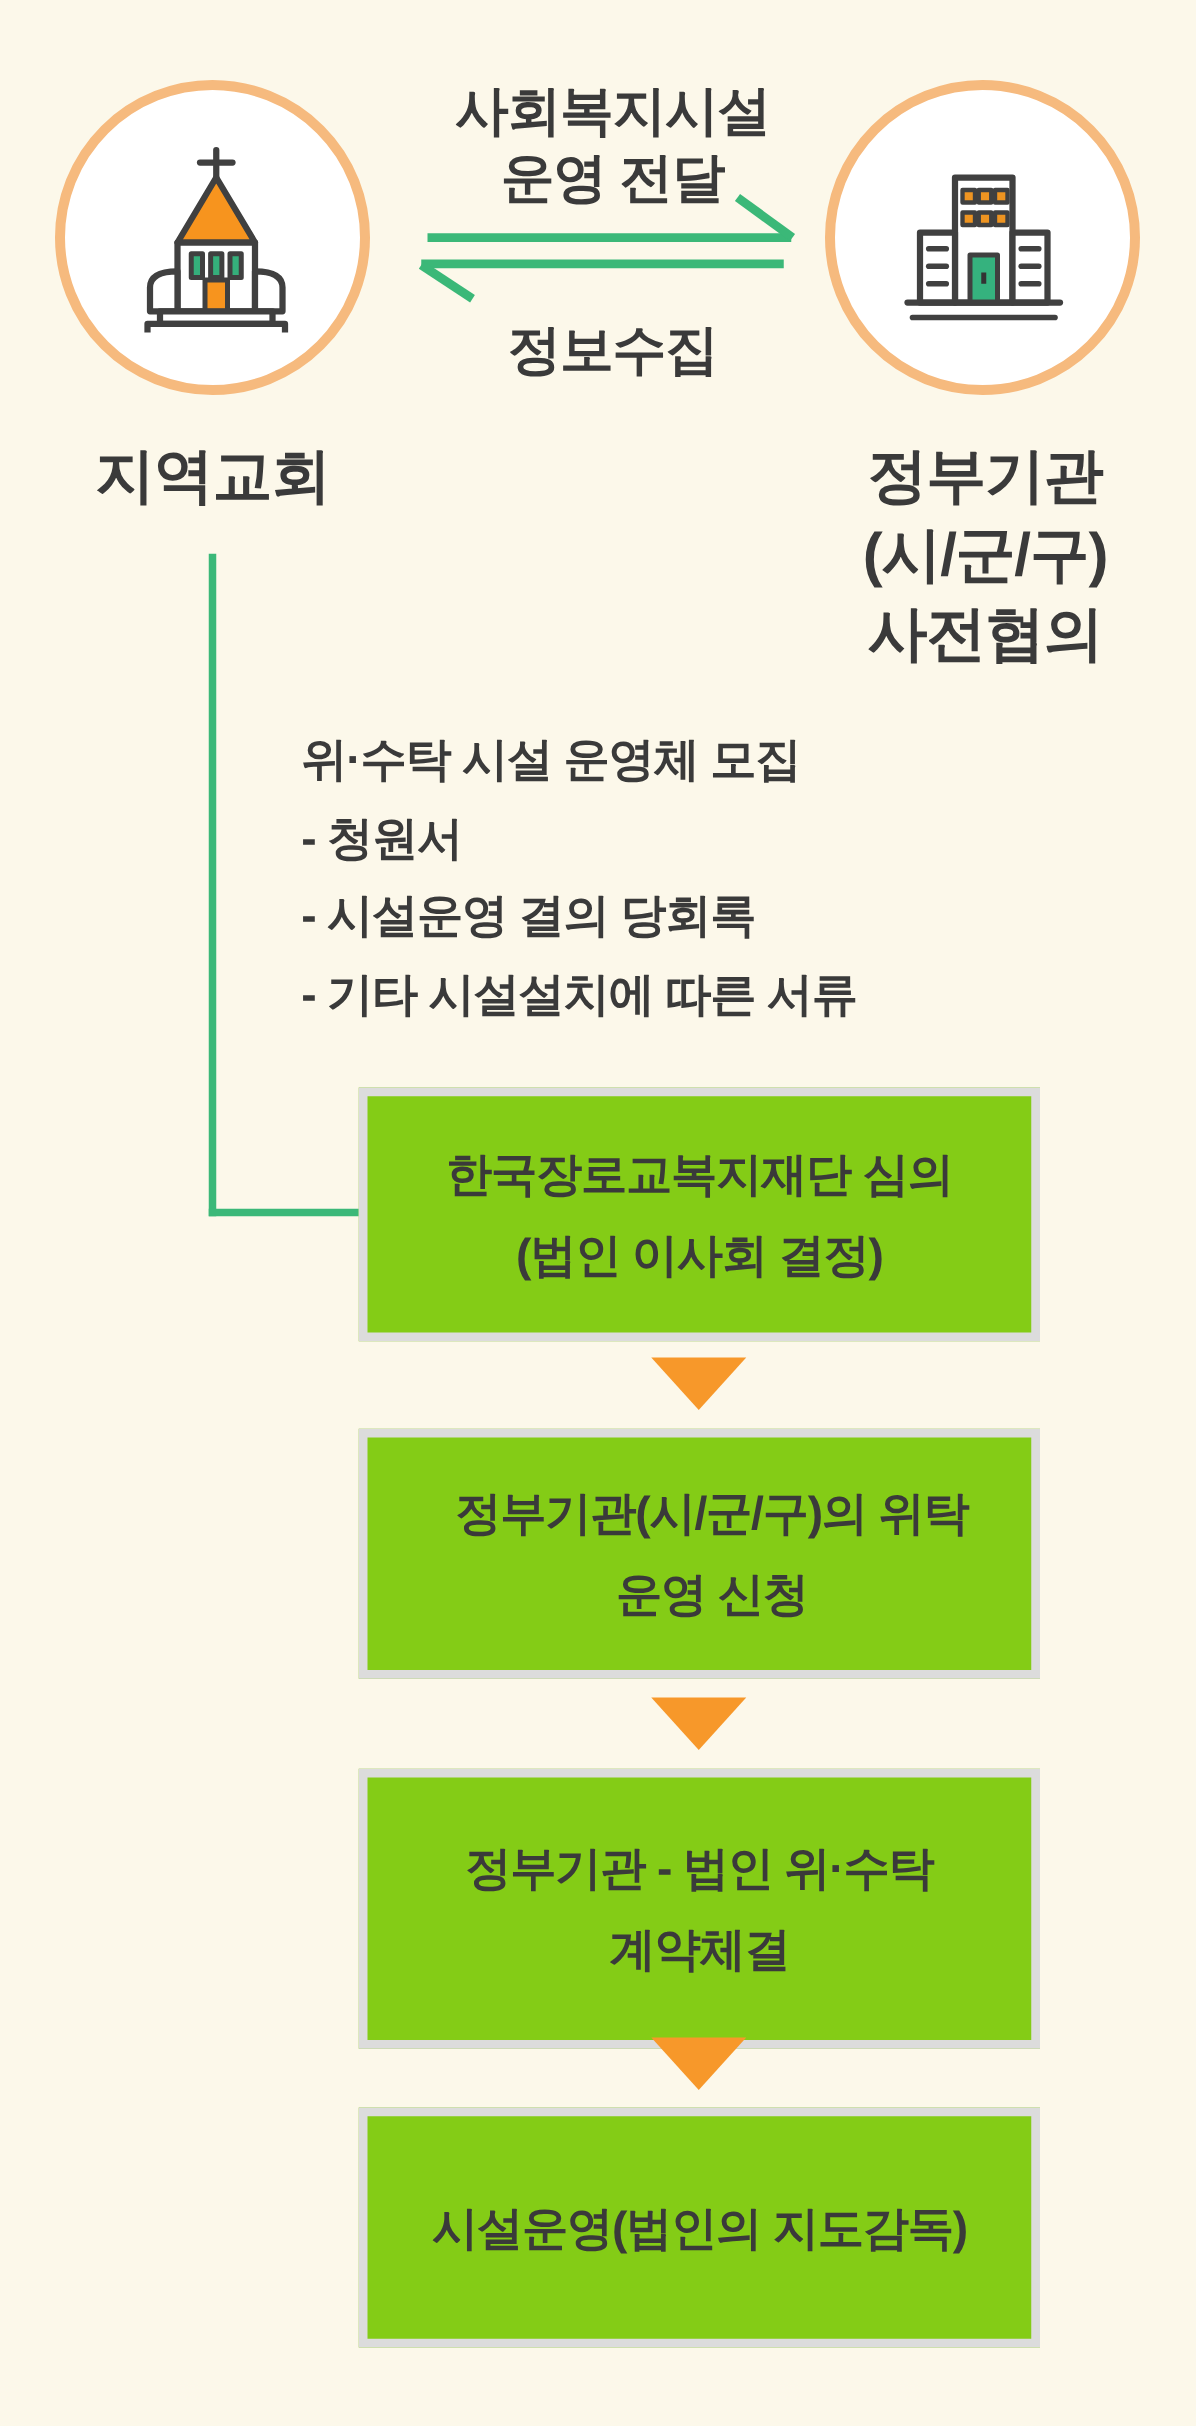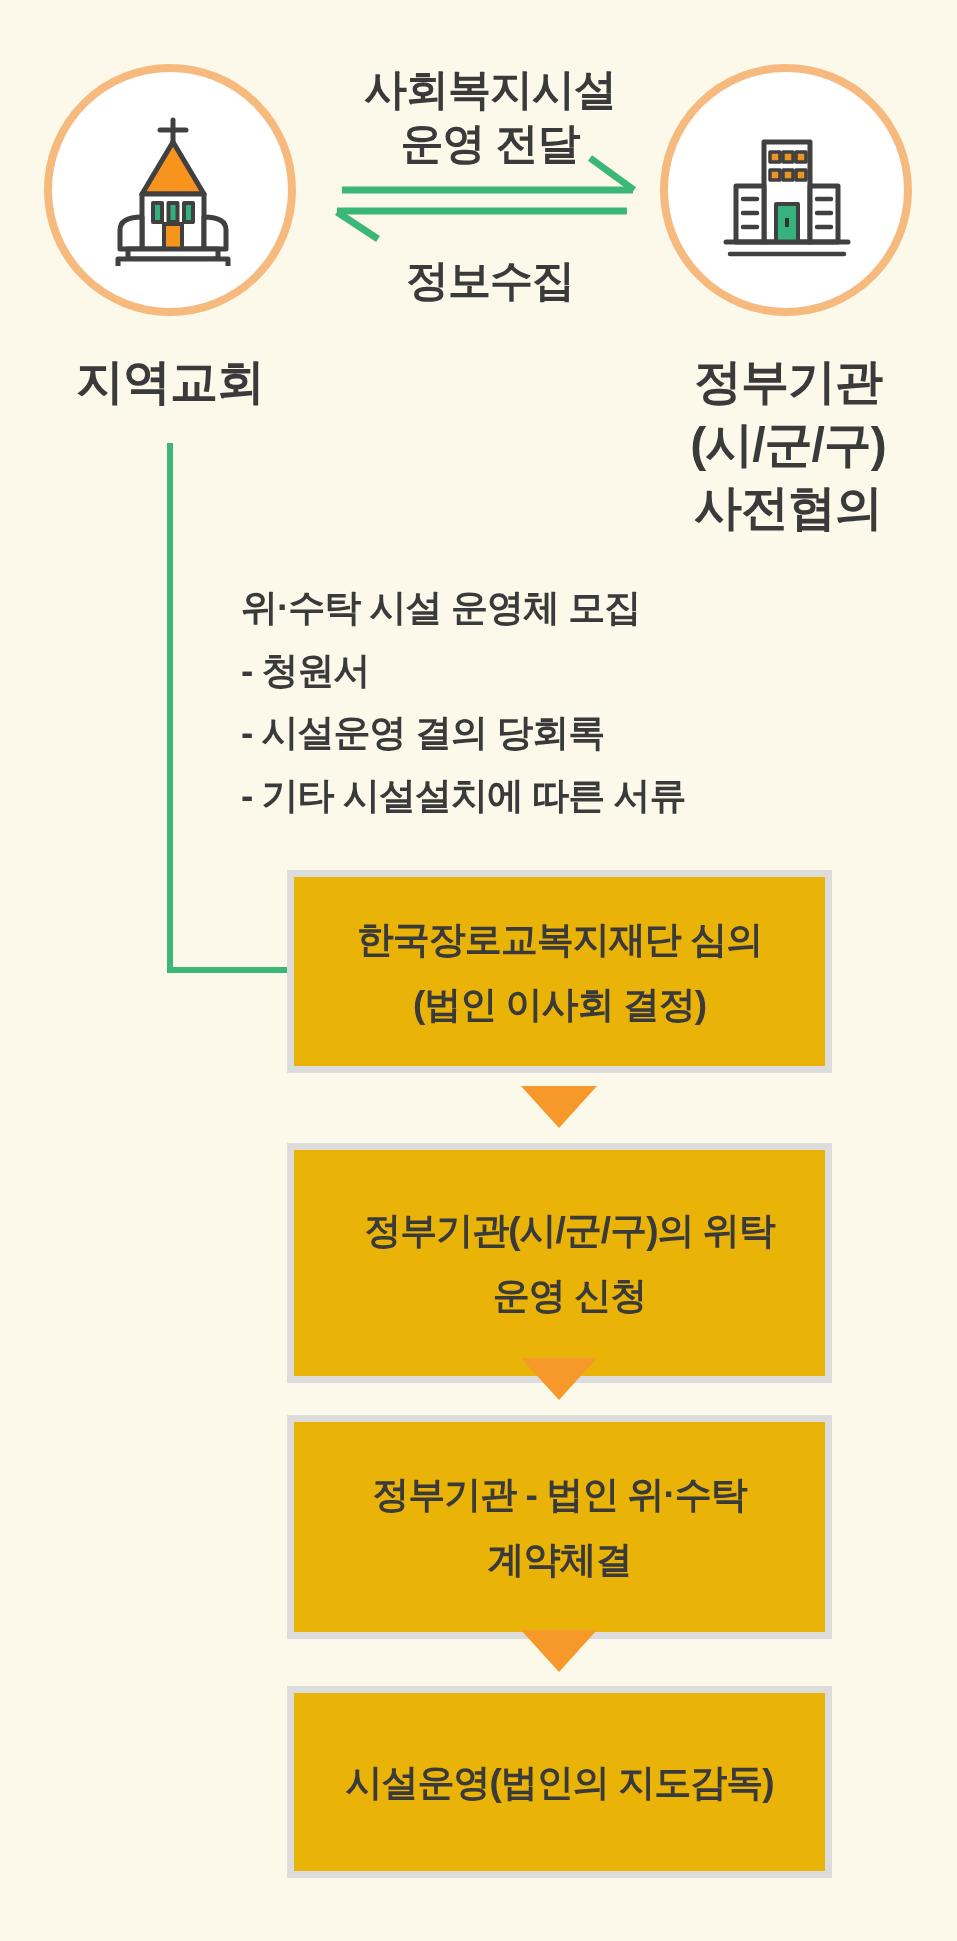--- a/index.html
+++ b/index.html
@@ -31,27 +31,27 @@
     position:absolute;left:218px;top:577px;width:560px;
     font-size:37px;font-weight:600;line-height:62.5px;letter-spacing:-1px;color:#3a3a3a;
   }
   .notes span{display:block;margin-left:23px;}
   
   .connector-v{position:absolute;left:167px;top:443px;width:6px;height:530px;background:#3bb878;}
   .connector-h{position:absolute;left:167px;top:967px;width:120px;height:6px;background:#3bb878;}
   
   .flow-box{
     position:absolute;left:287px;width:545px;box-sizing:border-box;
-    background:#eab308;border:7px solid #dcdcdc;
+    background:#84cc16;border:7px solid #dcdcdc;
     display:flex;flex-direction:column;align-items:center;justify-content:center;
     text-align:center;font-size:37px;font-weight:600;letter-spacing:-1px;color:#3a3a3a;
   }
   .flow-box span{display:block;line-height:65px;}
   .box-1{top:870px;height:203px;}
-  .box-2{top:1143px;height:240px;padding-left:20px;}
+  .box-2{top:1143px;height:200px;padding-left:20px;}
   .box-3{top:1415px;height:224px;}
   .box-4{top:1686px;height:192px;}
   
   .down-tri{
     position:absolute;left:521px;width:0;height:0;
     border-left:38px solid transparent;border-right:38px solid transparent;
     border-top:42px solid #f7982a;
   }
   .tri-1{top:1086px;}
   .tri-2{top:1358px;}

